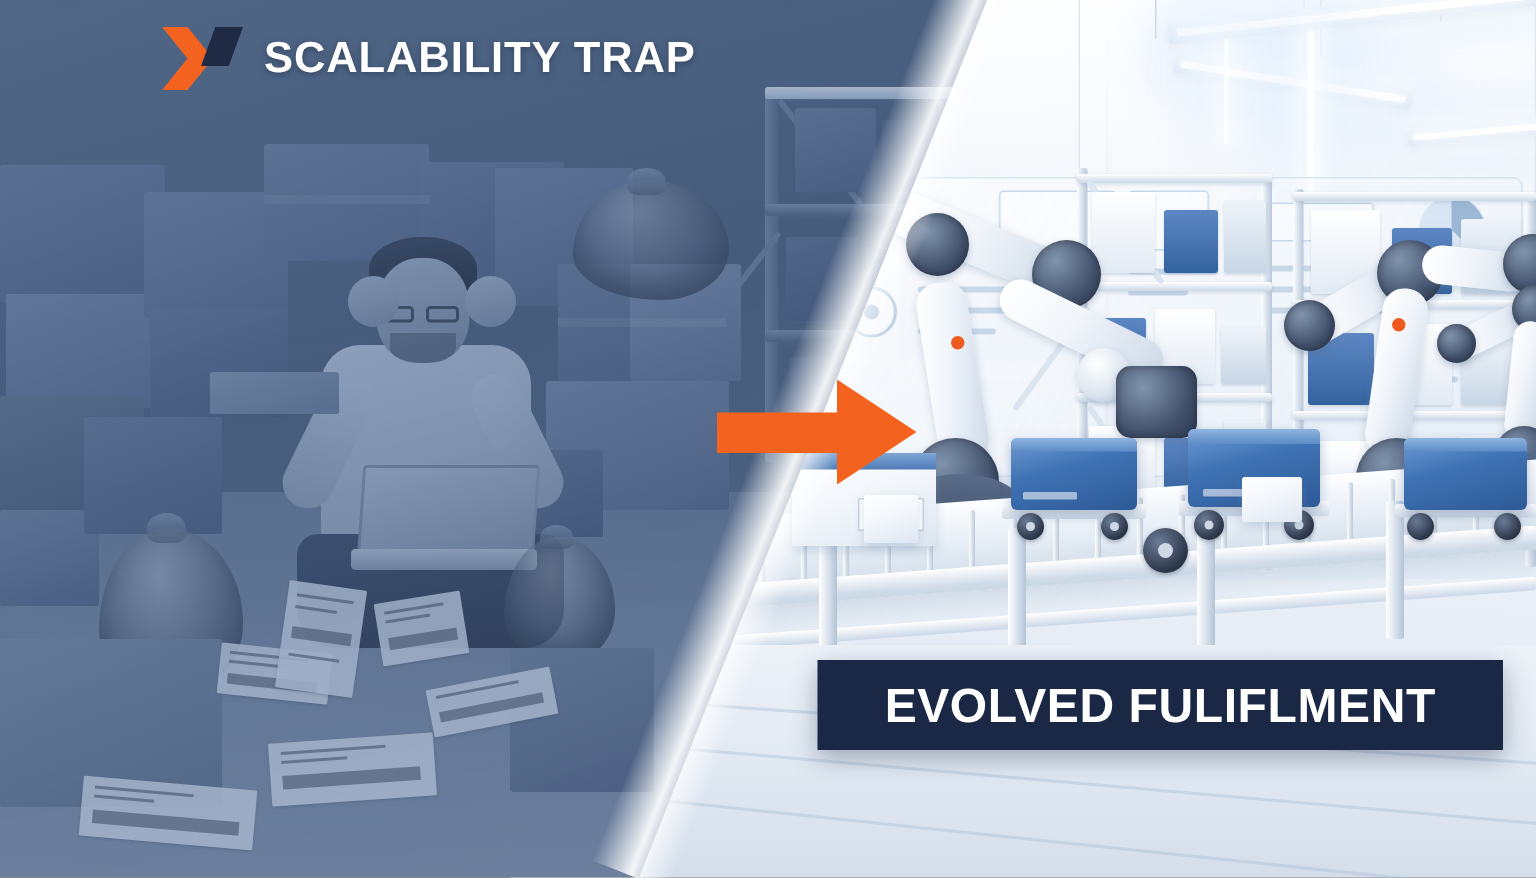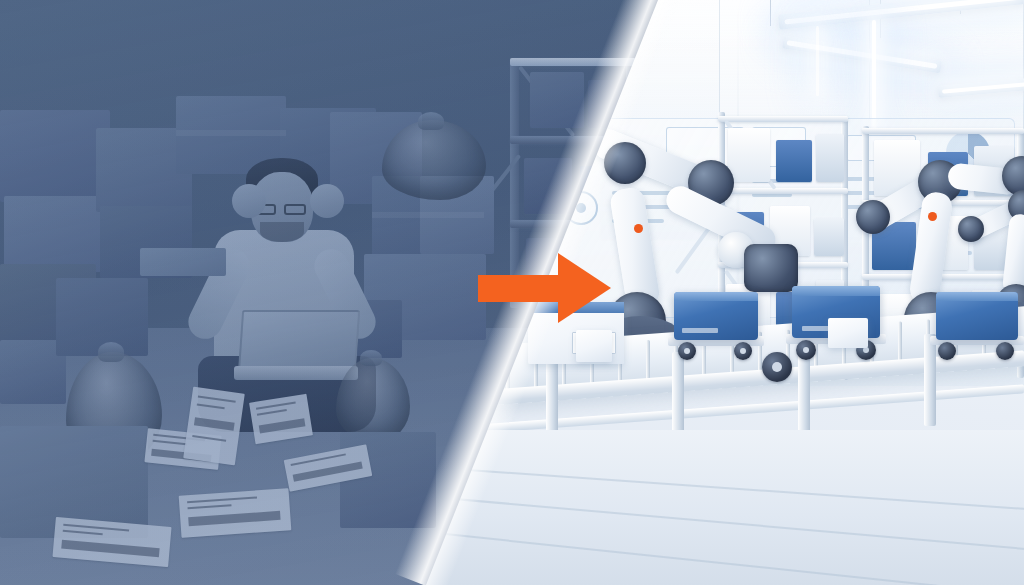--- a/index.html
+++ b/index.html
@@ -491,20 +491,30 @@
       <i style="left:6px;top:5px;width:56px;height:2px;"></i>
       <i style="left:6px;top:16px;width:70px;height:7px;"></i>
     </div>
 
     <div class="l-tint"></div>
     <div class="l-tint2"></div>
   </div>
 
   <div class="seam"></div>
 
+  <div class="brand">
+    <div class="logo">
+      <div class="logo-chev"></div>
+      <div class="logo-par"></div>
+    </div>
+    <div class="brand-title">SCALABILITY TRAP</div>
+  </div>
 
   <div class="arrow">
     <div class="arrow-shaft"></div>
     <div class="arrow-head"></div>
   </div>
 
+  <div class="badge">
+    <span class="badge-text">EVOLVED FULIFLMENT</span>
+  </div>
 
 </div>
 
 </body></html>

